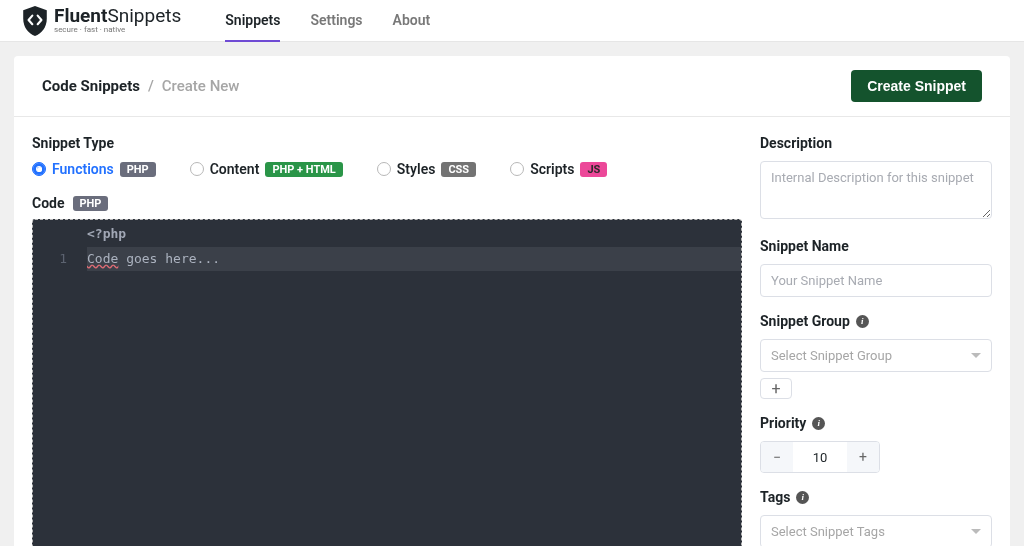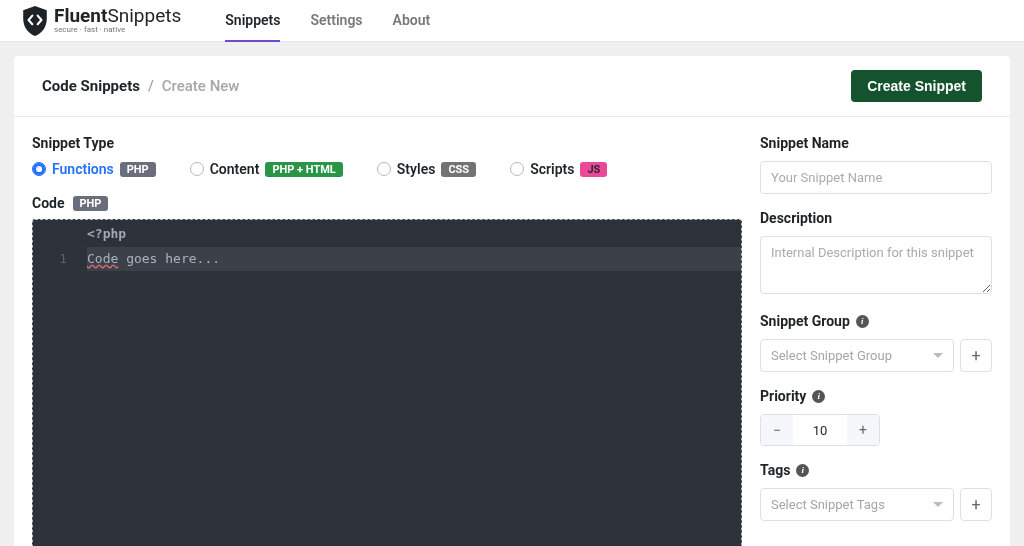--- a/index.html
+++ b/index.html
@@ -182,21 +182,21 @@
     }
     .textarea { height: 58px; resize: both; }
     .side-group { margin-bottom: 16px; }
     .select-box {
       display: flex;
       align-items: center;
       justify-content: space-between;
       color: #a6a6a6;
       cursor: pointer;
     }
-    .select-row { display: flex; gap: 6px; }
+    .select-row { display: flex; gap: 6px; flex-direction: column; }
     .select-row .select-box { flex: 1; }
     .plus-btn {
       width: 32px;
       border: 1px solid #dcdfe6;
       border-radius: 4px;
       background: #fff;
       display: flex;
       align-items: center;
       justify-content: center;
       cursor: pointer;
@@ -312,27 +312,27 @@
           <div class="cursor-line-wrap">
             <span class="gutter">1</span>
             <div class="cursor-line" style="position:absolute; height:24px;"></div>
             <span class="code-text" style="position:relative;"><span class="code-underlined">Code</span><span> goes here...</span></span>
           </div>
         </div>
       </div>
 
       <div class="side-col">
         <div class="side-group">
+          <div class="label">Description</div>
+          <textarea class="textarea" placeholder="Internal Description for this snippet" style=""></textarea>
+        </div>
+
+        <div class="side-group">
           <div class="label">Snippet Name</div>
           <input class="input-text" type="text" placeholder="Your Snippet Name" style="">
-        </div>
-
-        <div class="side-group">
-          <div class="label">Description</div>
-          <textarea class="textarea" placeholder="Internal Description for this snippet" style=""></textarea>
         </div>
 
         <div class="side-group">
           <div class="label">
             <span>Snippet Group</span>
             <span class="info-icon">i</span>
           </div>
           <div class="select-row">
             <div class="select-box">
               <span>Select Snippet Group</span>

